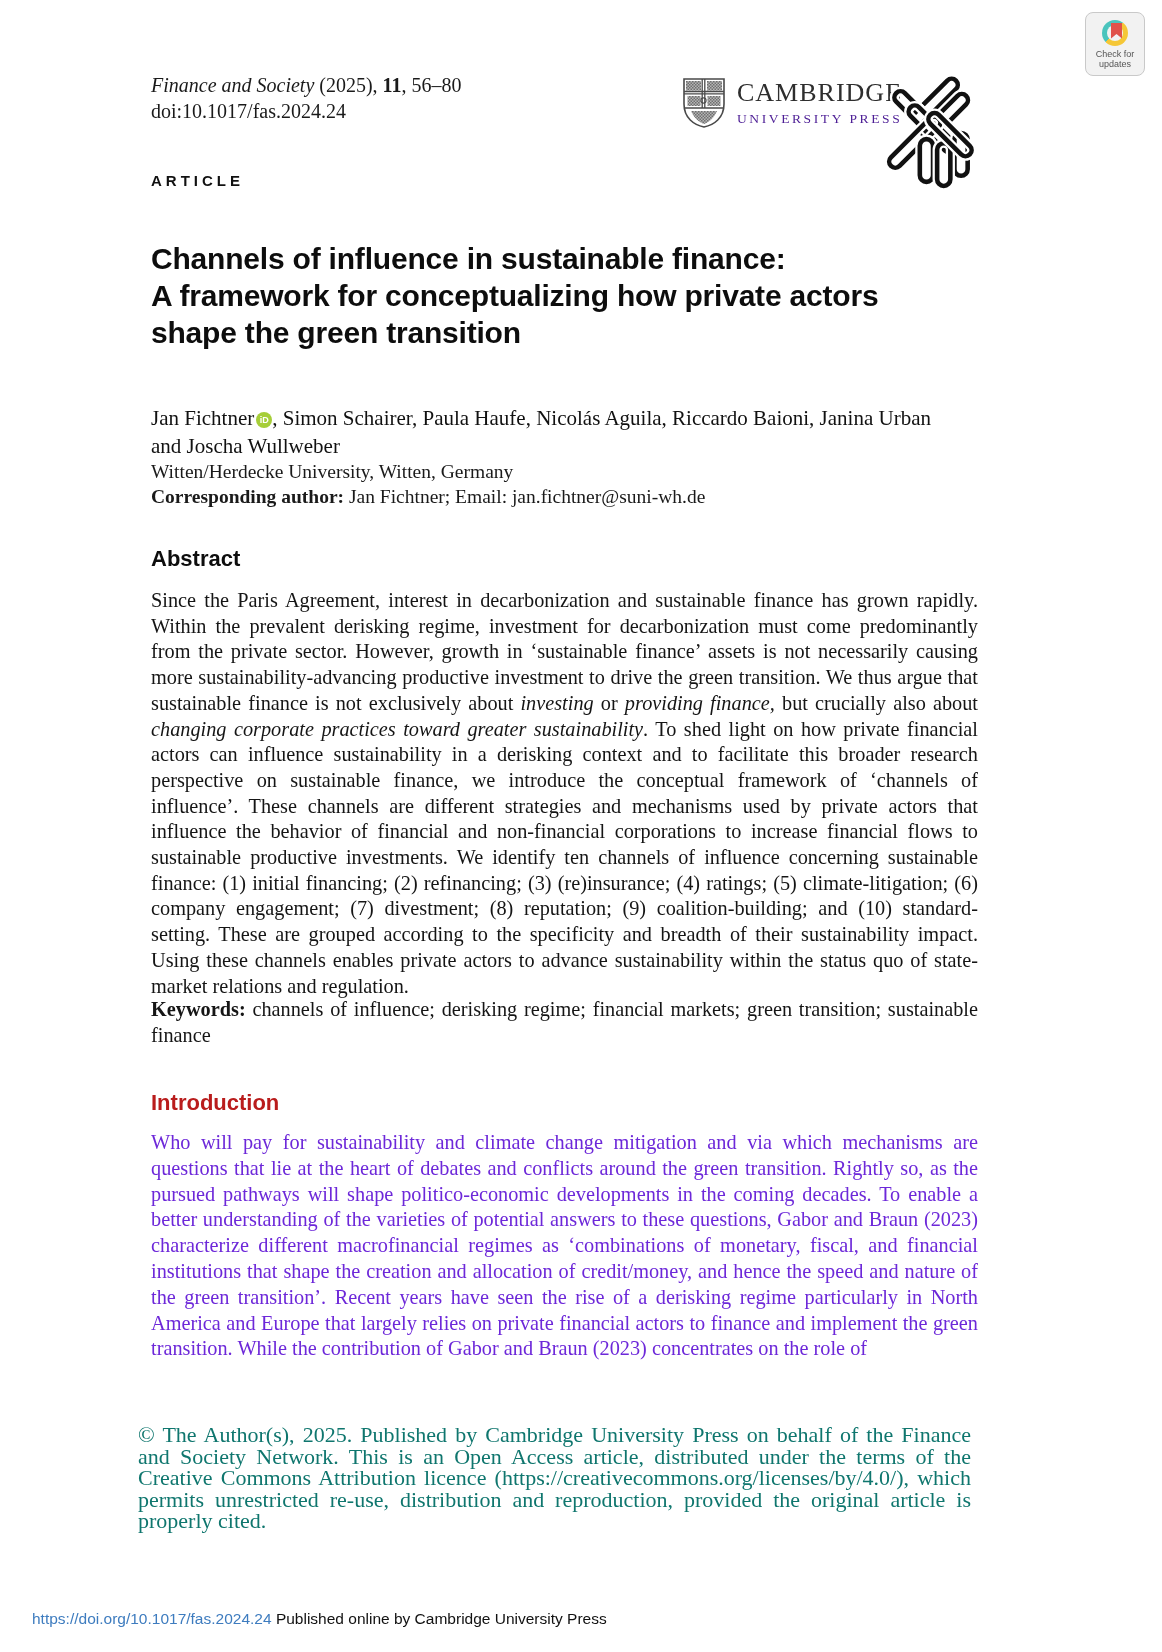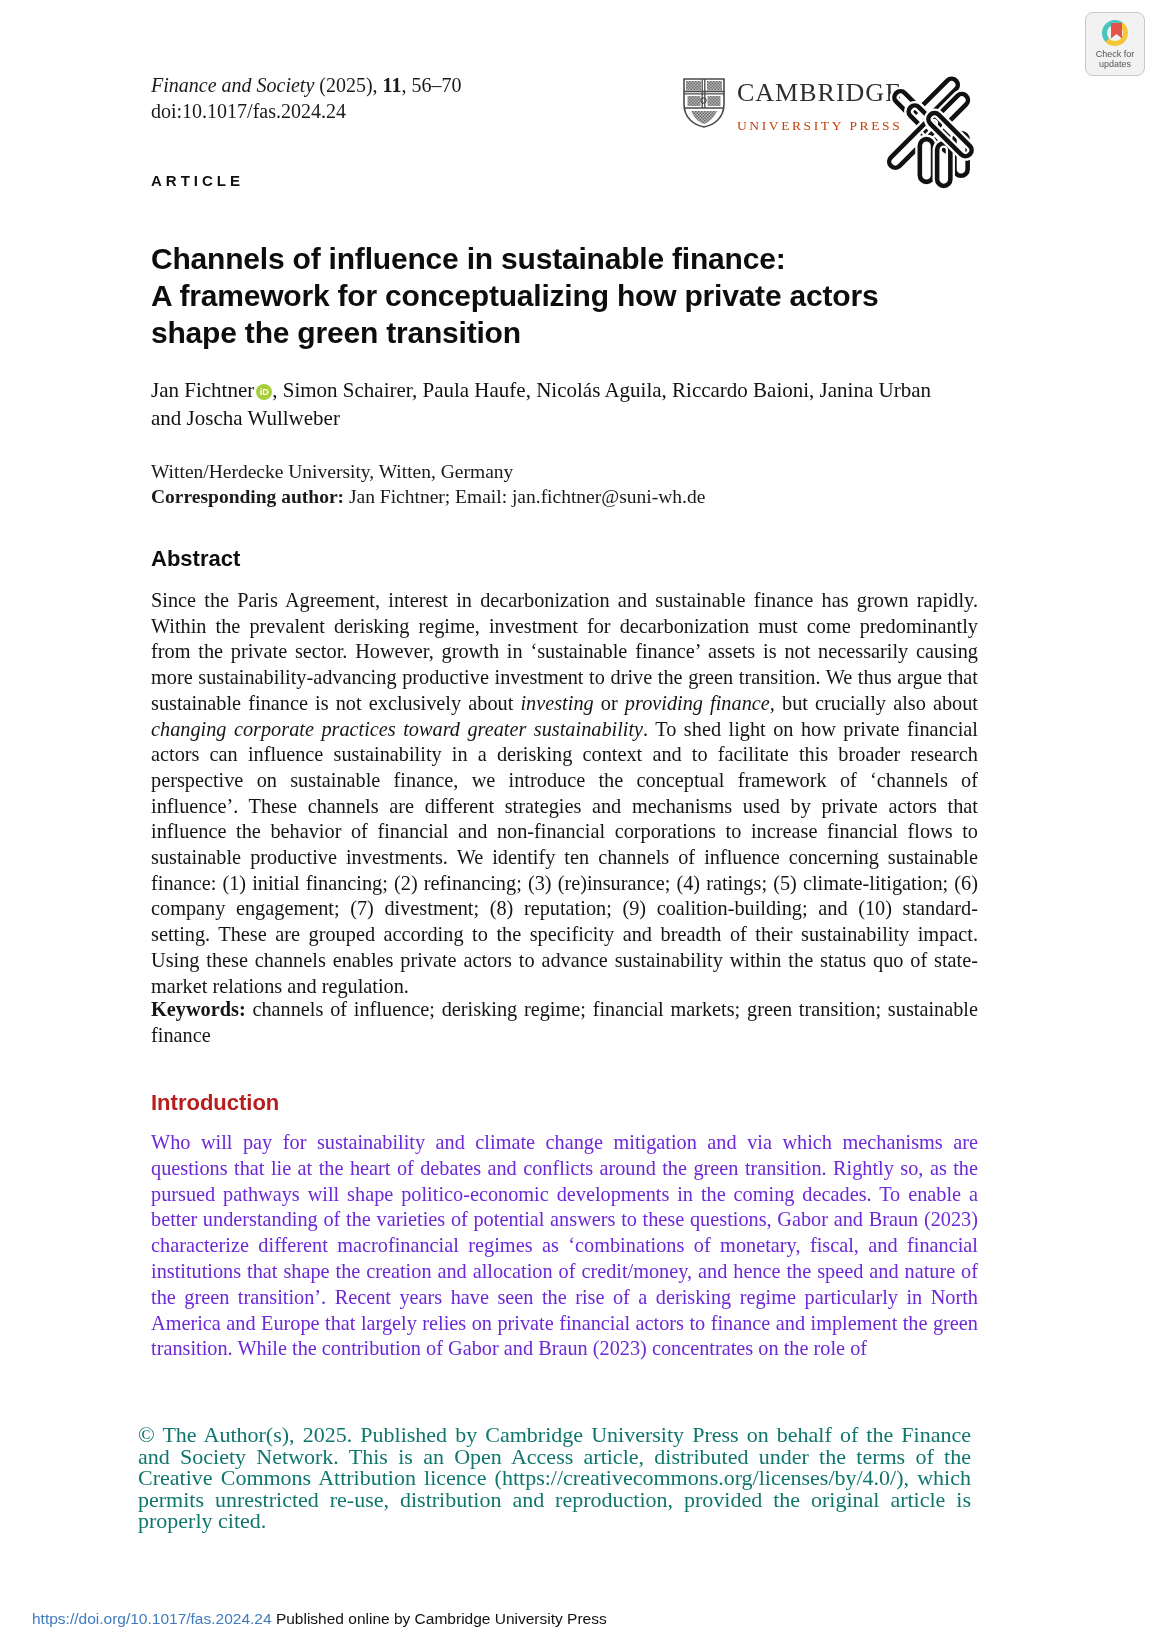--- a/index.html
+++ b/index.html
@@ -9,39 +9,39 @@
   
   .journal-line{position:absolute;left:151px;top:72px;font-size:20px;line-height:26px;}
   .journal-line .it{font-style:italic;}
   .journal-line .b{font-weight:bold;}
   .article-label{position:absolute;left:151px;top:172px;font-family:"Liberation Sans",sans-serif;
                  font-weight:bold;font-size:15px;letter-spacing:4px;color:#111;}
 
   .cup-logo{position:absolute;left:683px;top:78px;display:flex;align-items:flex-start;gap:12px;}
   .cup-text{padding-top:2px;}
   .cup-name{font-family:"Liberation Serif",serif;font-size:26px;letter-spacing:1px;color:#2e2e2e;line-height:26px;}
-  .cup-sub{font-family:"Liberation Serif",serif;font-size:13.5px;letter-spacing:2.6px;color:#c2410c;margin-top:12px;}
+  .cup-sub{font-family:"Liberation Serif",serif;font-size:13.5px;letter-spacing:2.6px;color:#4c1d95;margin-top:5px;}
 
   .knot{position:absolute;left:878px;top:76px;width:104px;height:114px;}
 
   .check-badge{position:absolute;left:1085px;top:12px;width:58px;height:62px;background:#f2f2f2;
                border:1px solid #c9c9c9;border-radius:8px;display:flex;flex-direction:column;
                align-items:center;justify-content:center;gap:3px;cursor:pointer;}
   .cm-ring{width:26px;height:26px;border-radius:50%;position:relative;
            background:conic-gradient(from 230deg,#49c5bе 0 0);}
   .cm-ring{background:conic-gradient(from 225deg,#4ac4bd 0 48%,#f5c737 48% 100%);}
   .cm-ring::after{content:"";position:absolute;left:5px;top:5px;width:16px;height:16px;border-radius:50%;background:#f2f2f2;}
   .cm-mark{position:absolute;left:9px;top:3px;width:11px;height:16px;background:#e0524a;z-index:2;
            clip-path:polygon(0 0,100% 0,100% 100%,50% 72%,0 100%);}
   .check-text{font-family:"Liberation Sans",sans-serif;font-size:9px;line-height:10px;color:#555;text-align:center;}
 
   
   .title{position:absolute;left:151px;top:240px;width:840px;font-family:"Liberation Sans",sans-serif;
          font-weight:bold;font-size:30px;line-height:37px;color:#0d0d0d;letter-spacing:-0.2px;}
-  .authors{position:absolute;left:151px;top:376px;width:840px;font-size:21px;line-height:28px;color:#111;}
+  .authors{position:absolute;left:151px;top:404px;width:840px;font-size:21px;line-height:28px;color:#111;}
   .orcid{display:inline-block;width:16px;height:16px;border-radius:50%;background:#a6ce39;color:#fff;
          font-family:"Liberation Sans",sans-serif;font-size:9px;font-weight:bold;text-align:center;
          line-height:16px;vertical-align:2px;margin-left:2px;cursor:pointer;}
   .affil{position:absolute;left:151px;top:459px;width:840px;font-size:19.5px;line-height:25px;}
   .corresp{position:absolute;left:151px;top:484px;width:840px;font-size:19.5px;line-height:25px;}
   .corresp .b{font-weight:bold;}
 
   
   .abs-head{position:absolute;left:151px;top:546px;font-family:"Liberation Sans",sans-serif;
             font-weight:bold;font-size:22px;color:#0d0d0d;}
@@ -64,21 +64,21 @@
   .page-footer{position:absolute;left:32px;top:1610px;font-family:"Liberation Sans",sans-serif;
                font-size:15.5px;color:#111;}
   .page-footer a{color:#3e7cbf;text-decoration:none;cursor:pointer;}
 </style>
 </head>
 <body>
 
 <div class="page">
 
   <div class="journal-line">
-    <div><span class="it">Finance and Society</span><span> (2025), </span><span class="b">11</span><span>, 56–70</span></div>
+    <div><span class="it">Finance and Society</span><span> (2025), </span><span class="b">11</span><span>, 56–80</span></div>
     <div>doi:10.1017/fas.2024.24</div>
   </div>
 
   <div class="article-label">ARTICLE</div>
 
   <div class="cup-logo">
     <span>
       <svg width="42" height="50" viewBox="0 0 42 50">
         <defs>
           <pattern id="tex" width="3" height="3" patternUnits="userSpaceOnUse">

